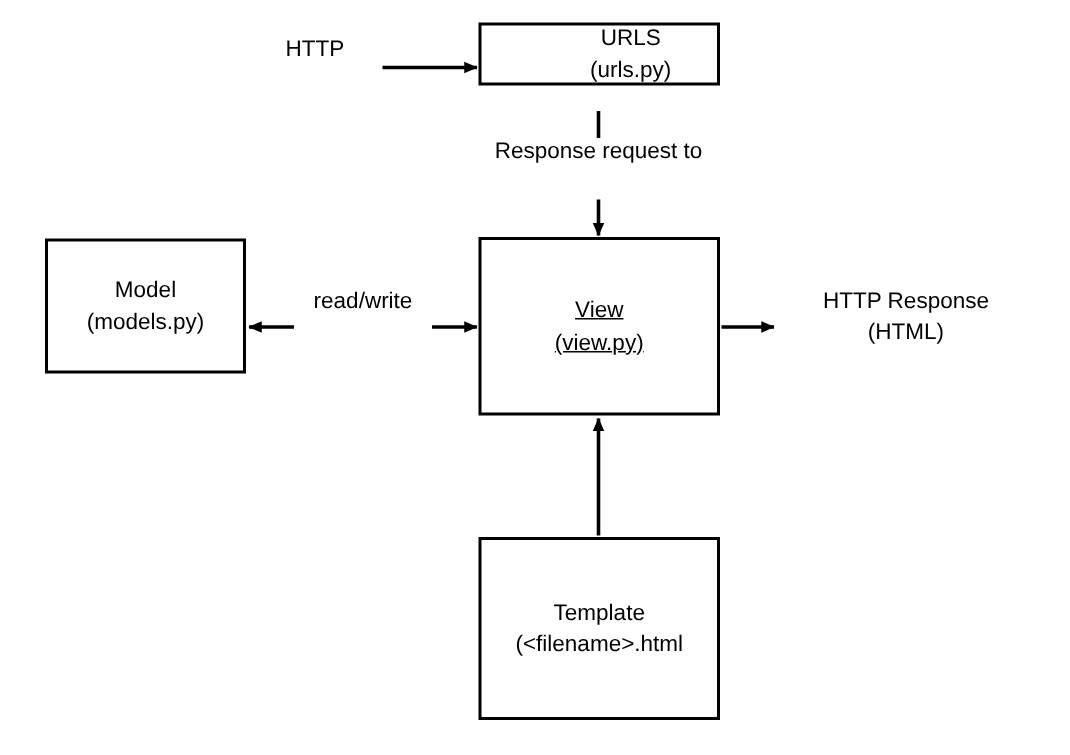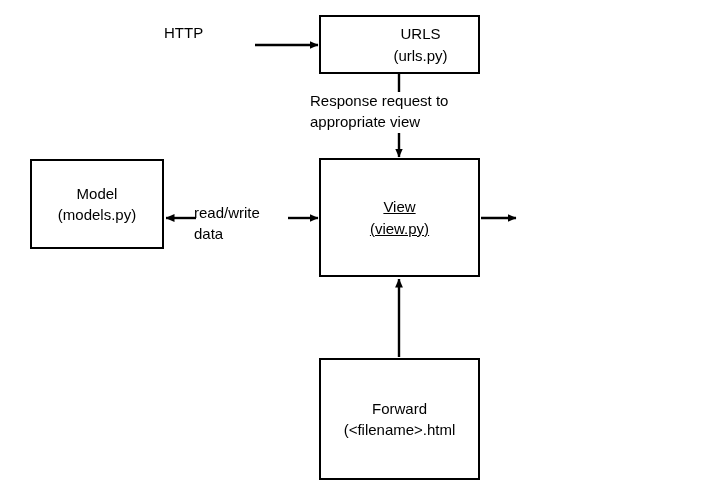--- a/index.html
+++ b/index.html
@@ -31,21 +31,21 @@
     font-size: 15px;
     line-height: 1.42;
     color: #000000;
     white-space: nowrap;
   }
   .node .line1, .node .line2 {
     display: block;
   }
   .free-label {
     position: absolute;
-    text-align: left;
+    text-align: center;
     font-size: 15px;
     line-height: 1.42;
     color: #000000;
     white-space: nowrap;
   }
   .free-label .line1, .free-label .line2 {
     display: block;
   }
   .edge-layer {
     position: absolute;
@@ -94,44 +94,46 @@
 
     <g>
       <line x1="399" y1="357" x2="399" y2="279" stroke="#000000" stroke-width="2.4" marker-end="url(#arrowhead)"></line>
     </g>
   </svg>
 
   <div class="free-label" style="left:164px; top:22px; width:92px;">
     <span class="line1">HTTP</span>
   </div>
 
-  <div class="node" style="left:319px; top:15px; width:161px; height:59px;padding-left:42px;">
+  <div class="node" style="left:319px; top:15px; width:161px; height:42px;padding-left:42px;">
     <span class="line1">URLS</span>
     <span class="line2">(urls.py)</span>
   </div>
 
   <div class="free-label" style="left:310px; top:90px; width:178px;">
     <span class="line1">Response request to</span>
-    <span class="line2">appropriate view</span>
   </div>
 
   <div class="node" style="left:30px; top:159px; width:134px; height:90px;">
     <span class="line1">Model</span>
     <span class="line2">(models.py)</span>
   </div>
 
-  <div class="free-label" style="left:194px; top:190px; width:96px;margin-top:12px;">
+  <div class="free-label" style="left:194px; top:190px; width:96px;">
     <span class="line1">read/write</span>
-    <span class="line2">data</span>
   </div>
 
   <div class="node" style="left:319px; top:158px; width:161px; height:119px;text-decoration:underline;">
     <span class="line1">View</span>
     <span class="line2">(view.py)</span>
   </div>
 
+  <div class="free-label" style="left:524px; top:190px; width:160px;">
+    <span class="line1">HTTP Response</span>
+    <span class="line2">(HTML)</span>
+  </div>
 
   <div class="node node-overflow" style="left:319px; top:358px; width:161px; height:122px;">
-    <span class="line1">Forward</span>
+    <span class="line1">Template</span>
     <span class="line2">(&lt;filename&gt;.html</span>
   </div>
 
 </div>
 
 </body></html>

